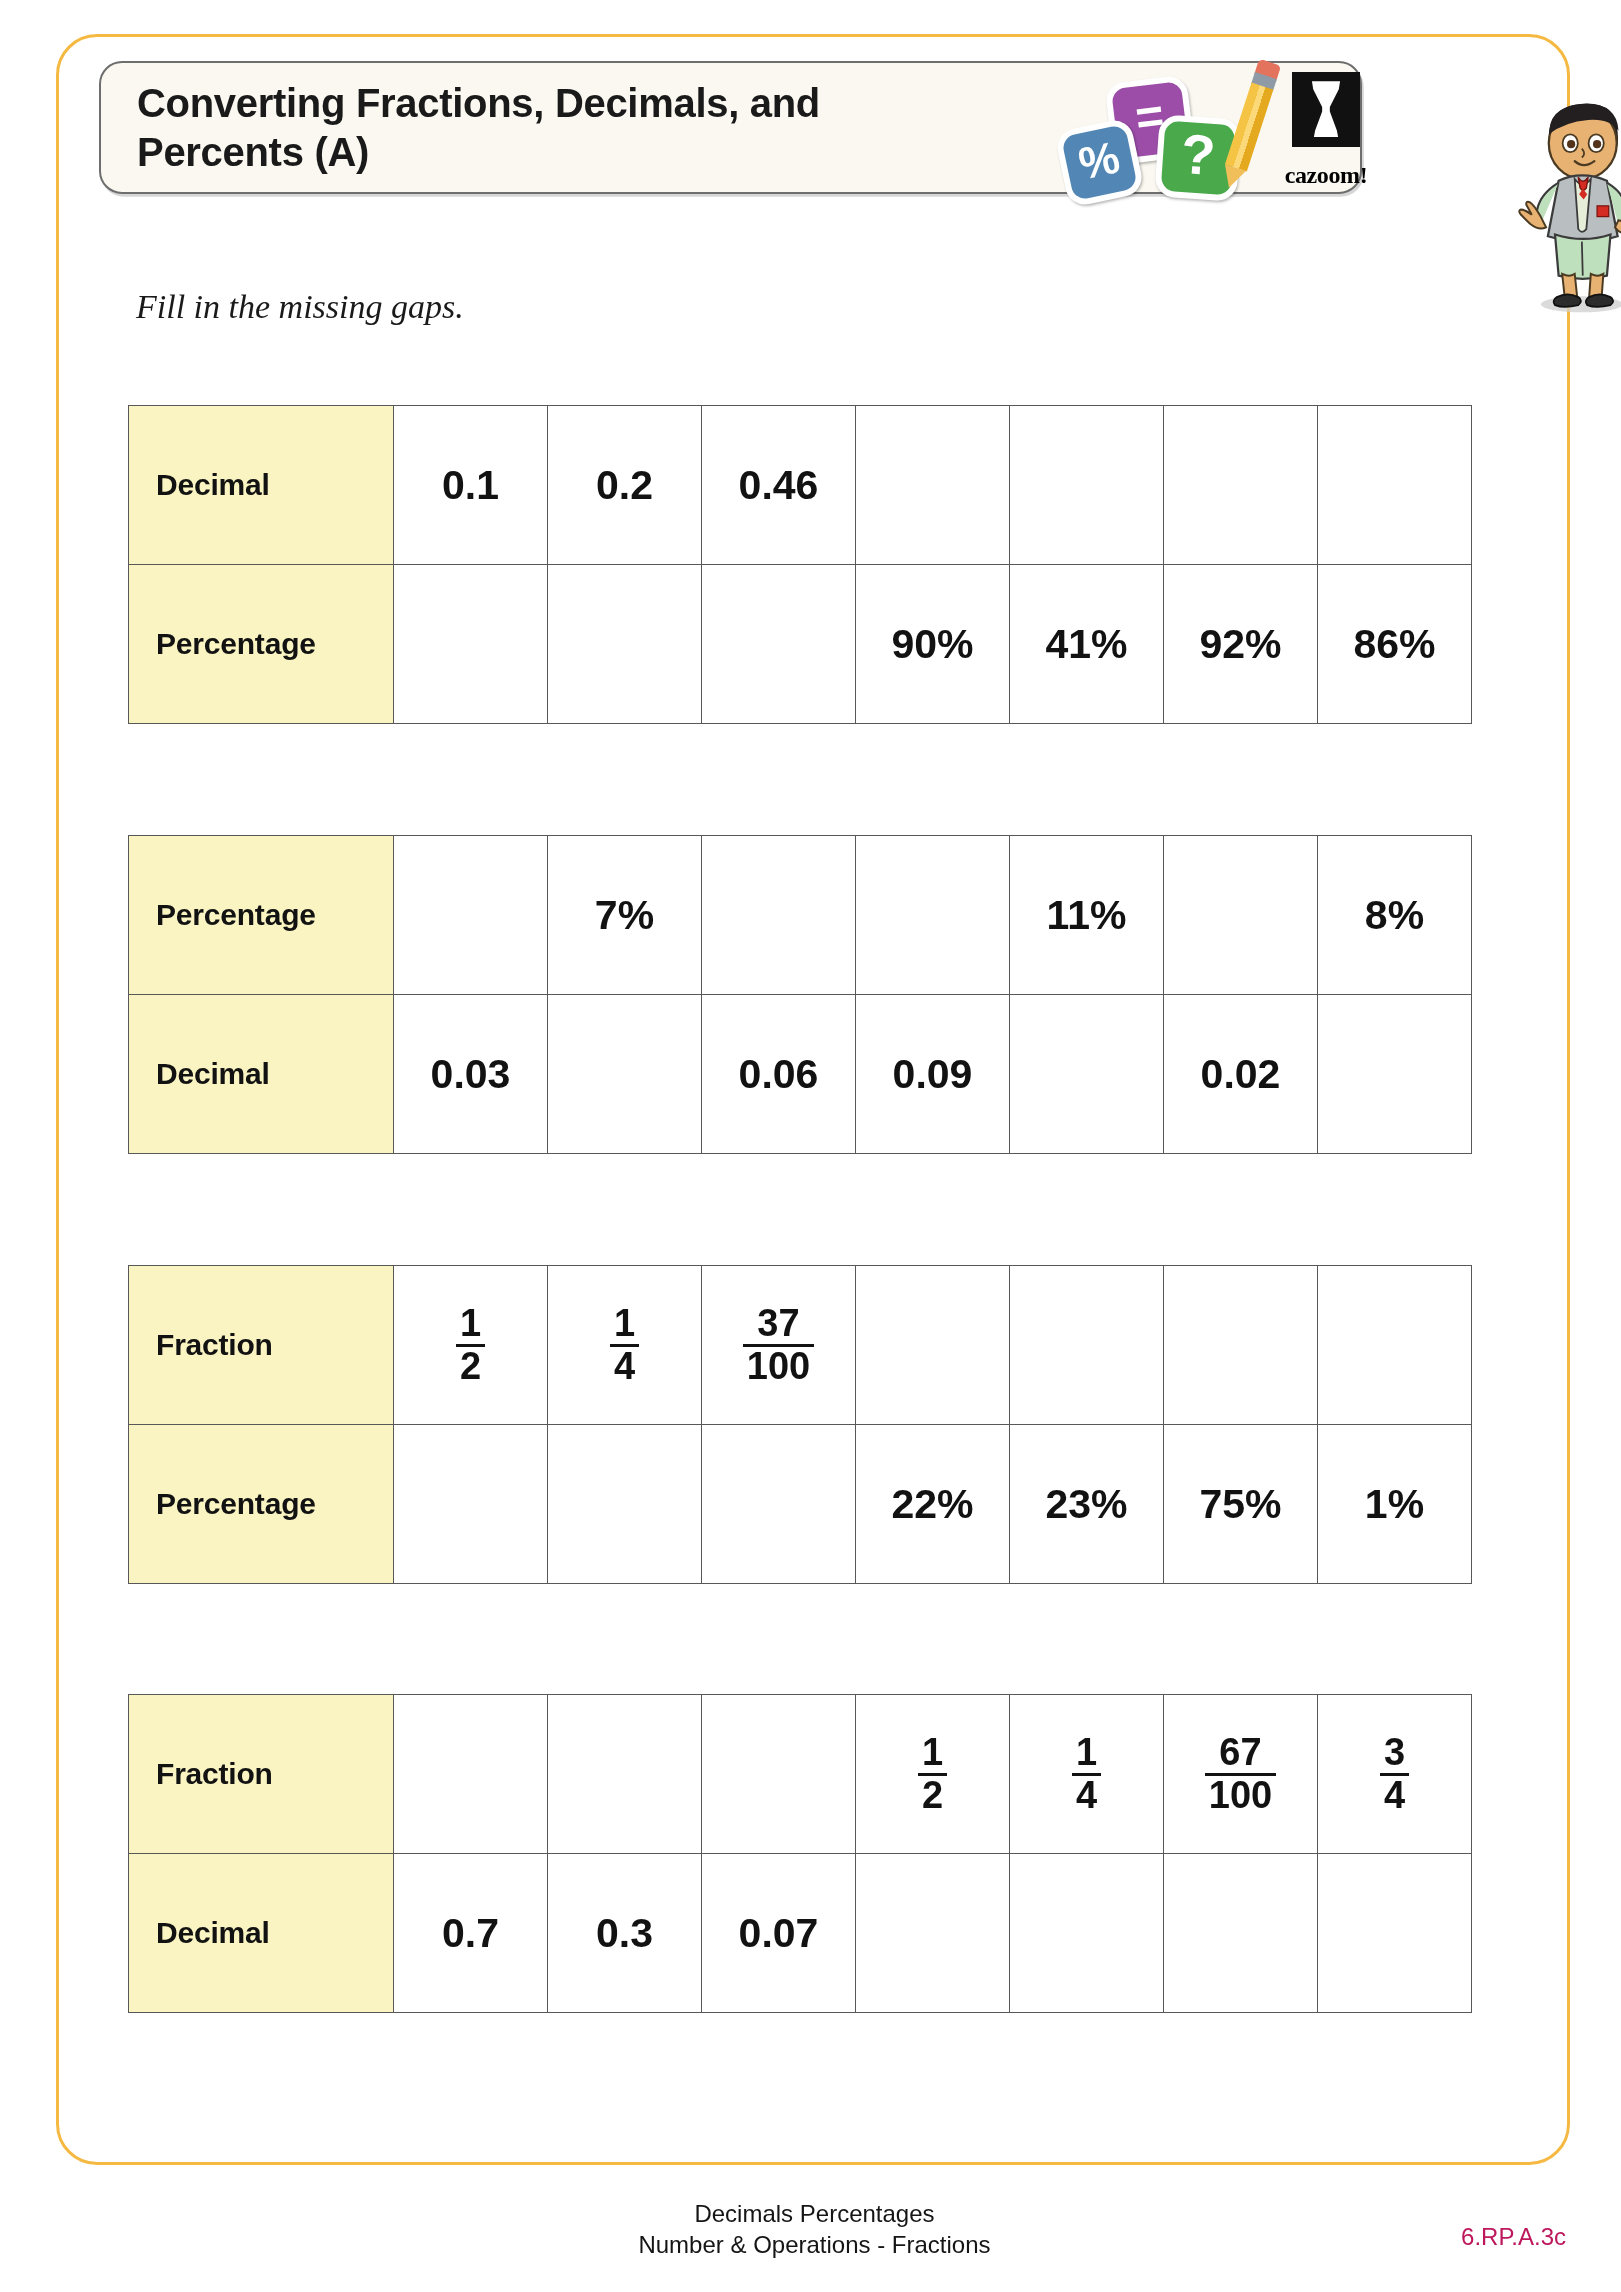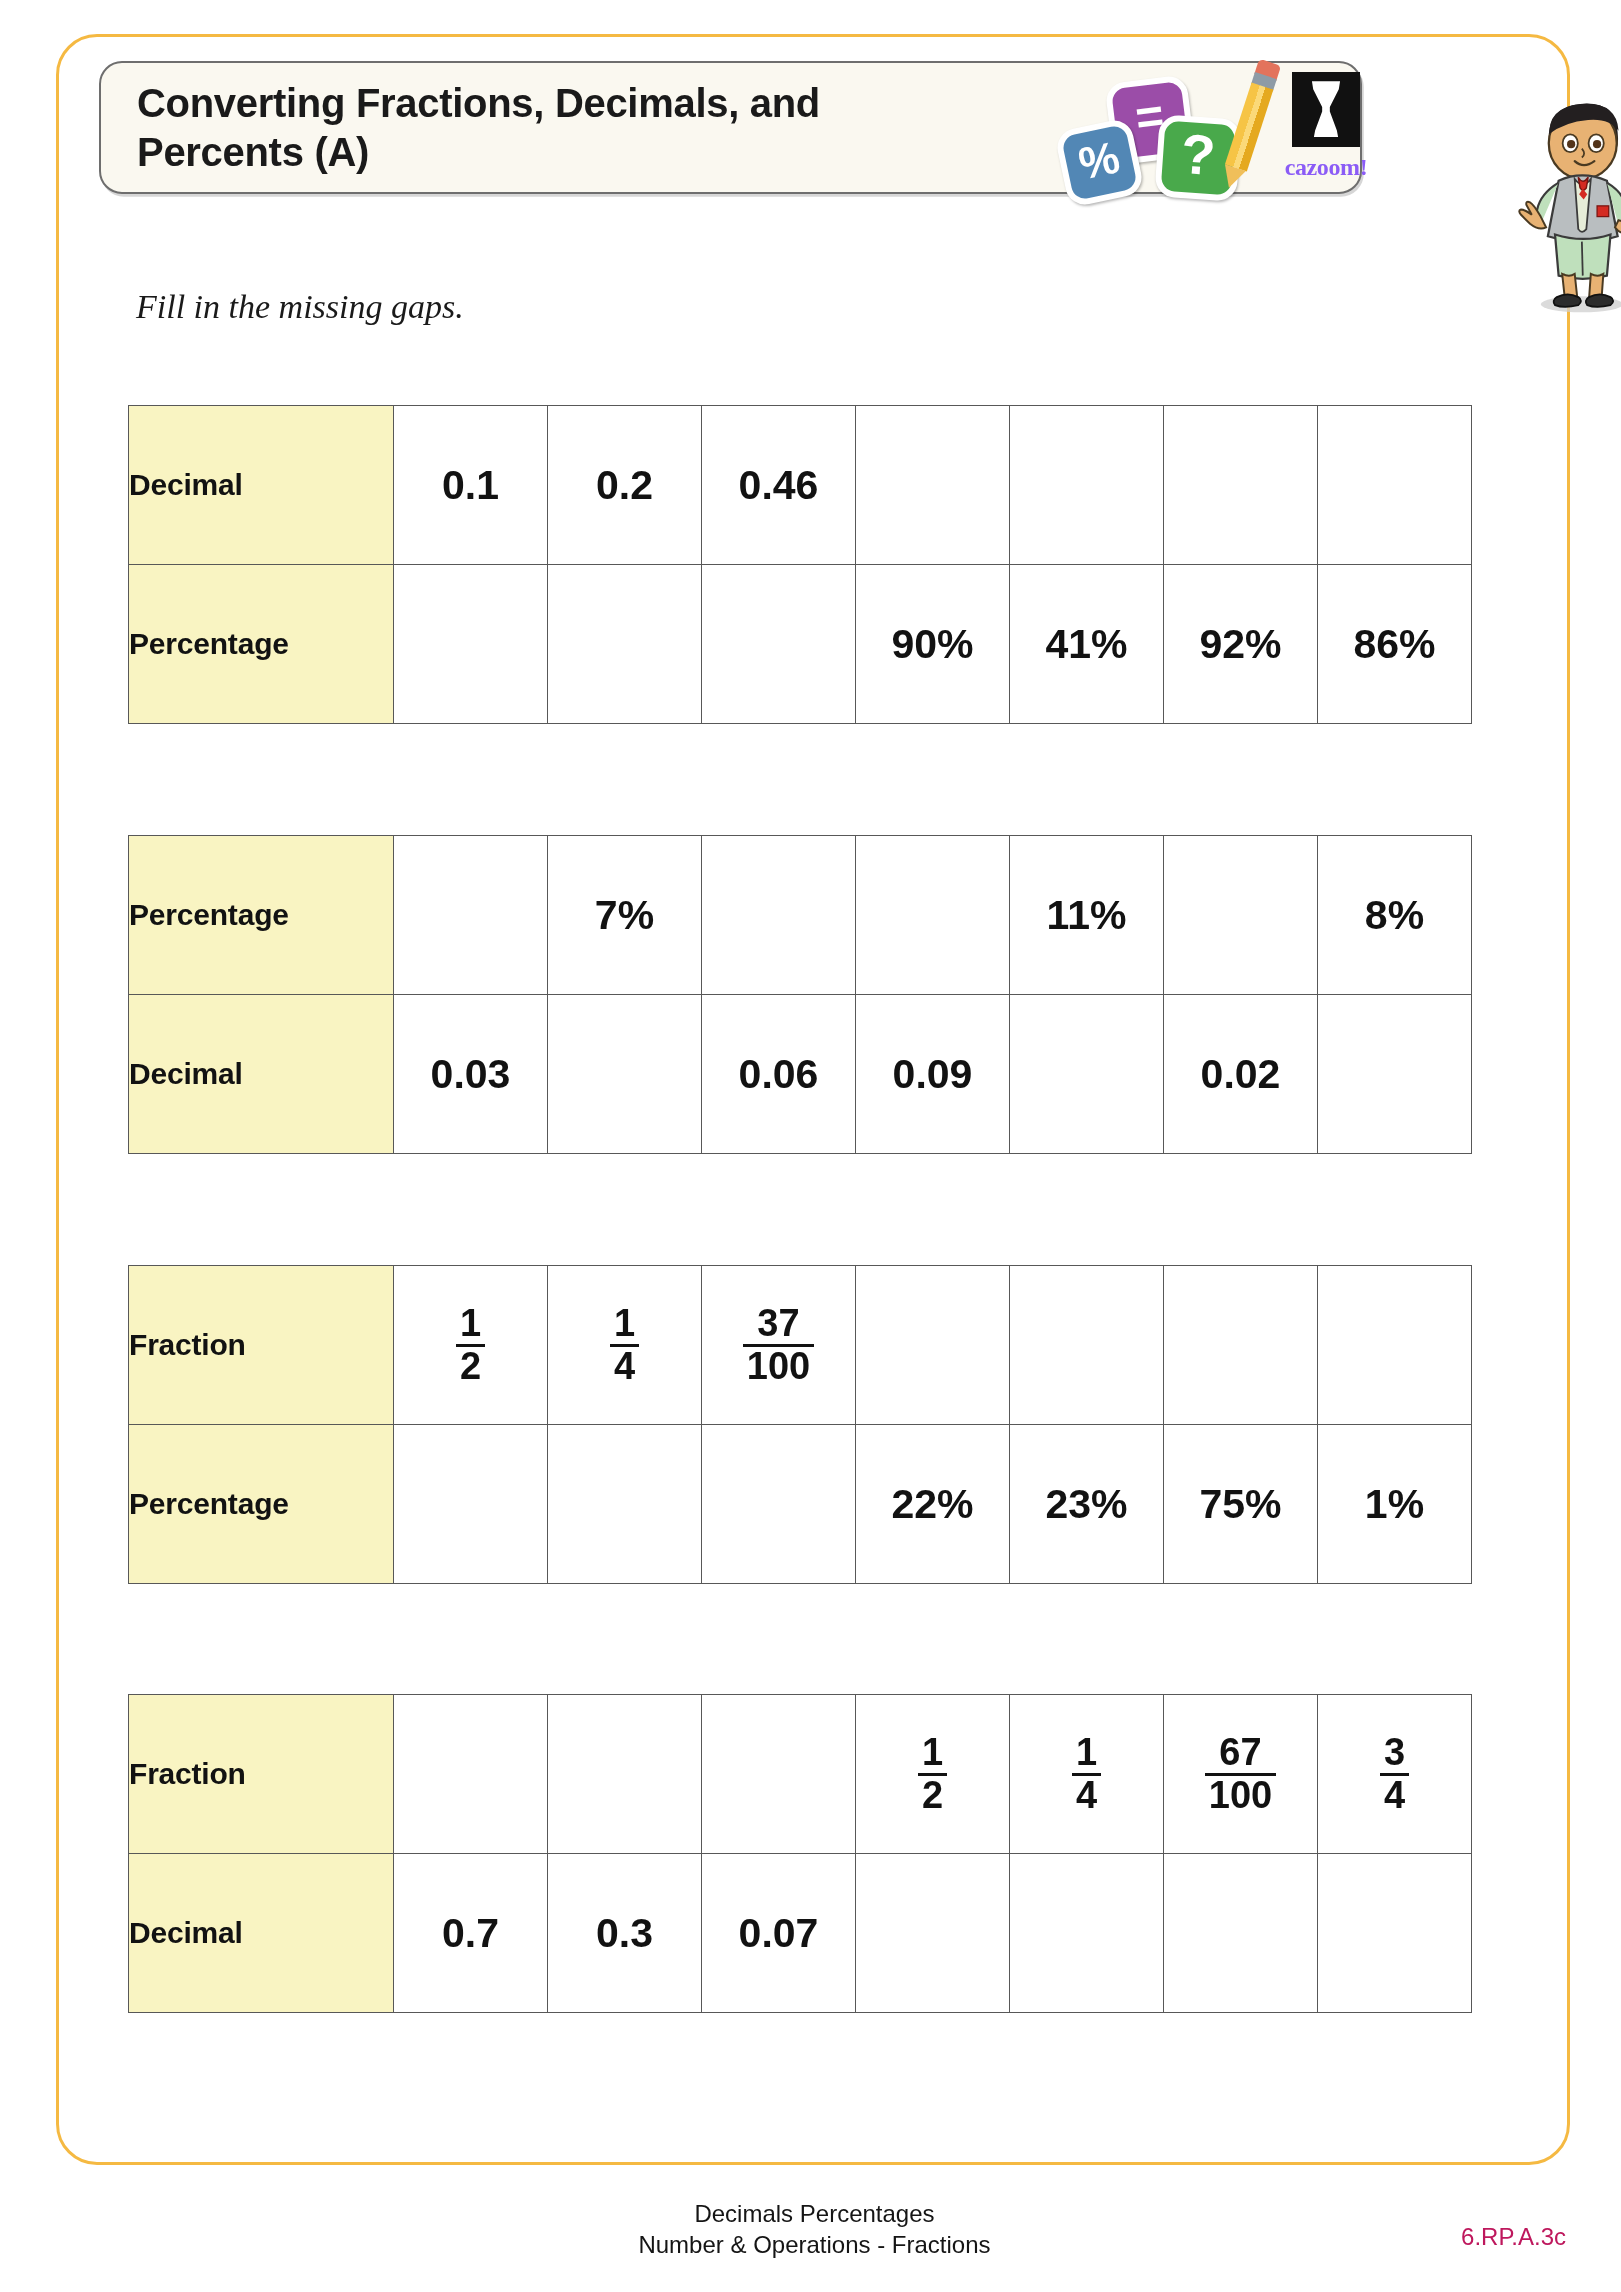--- a/index.html
+++ b/index.html
@@ -114,25 +114,25 @@
     margin: 0 auto;
     background: #111111;
     display: flex; align-items: center; justify-content: center;
   }
   .cazoom .hourglass {
     width: 32px; height: 56px;
     background: #FFFFFF;
     clip-path: polygon(6% 0%, 94% 0%, 90% 14%, 62% 46%, 62% 54%, 84% 88%, 88% 100%, 12% 100%, 16% 88%, 38% 54%, 38% 46%, 10% 14%);
   }
   .cazoom .word {
-    margin-top: 7px;
+    margin-top: 15px;
     font-family: "Liberation Serif", serif;
     font-weight: bold;
     font-size: 24px;
-    color: #8b5cf6;
+    color: #000000;
     letter-spacing: -0.4px;
   }
 
   
   .mascot { position: absolute; left: 1397px; top: 23px; width: 161px; height: 233px; }
 
   
   .instruction {
     position: absolute;
     left: 136px; top: 288px;
@@ -157,20 +157,21 @@
     vertical-align: middle;
     font-size: 41px;
     font-weight: bold;
     color: #121212;
     padding: 0;
   }
   .tbl td.lbl {
     background: #F9F4C2;
     font-size: 30px;
     text-align: left;
+    padding-left: 27px;
     letter-spacing: -0.2px;
   }
   col.c-label { width: 265px; }
   col.c-data  { width: 154px; }
 
   .t1 { top: 405px; }
   .t2 { top: 835px; }
   .t3 { top: 1265px; }
   .t4 { top: 1694px; }
 

